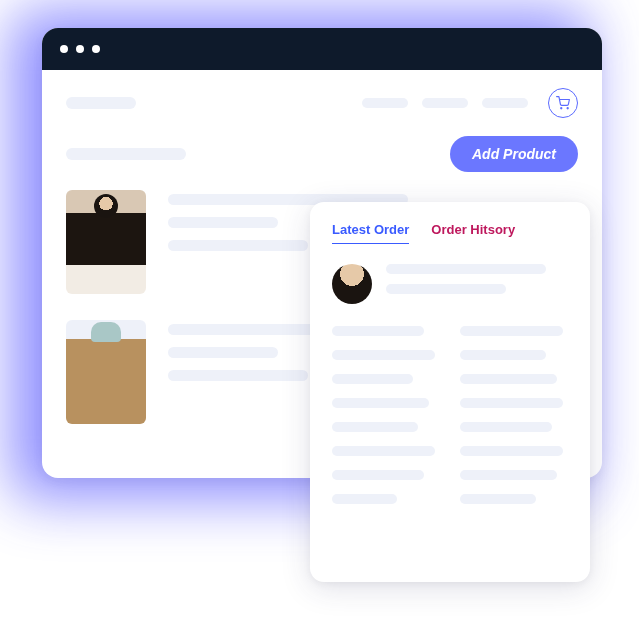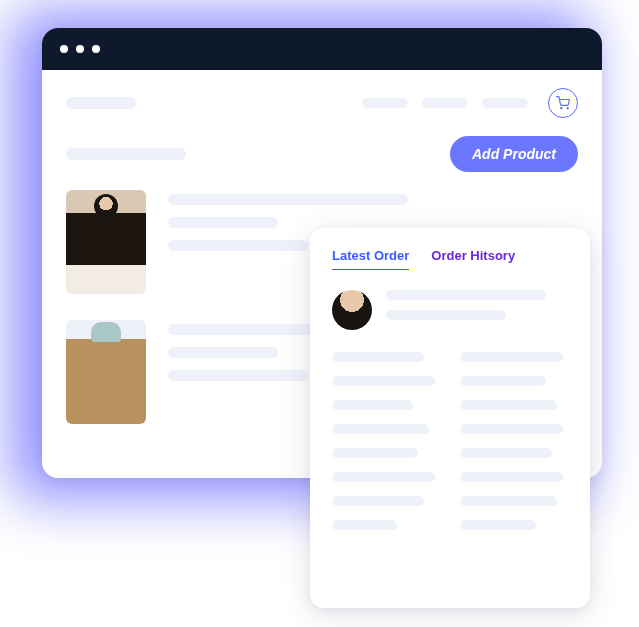--- a/index.html
+++ b/index.html
@@ -128,39 +128,39 @@
   background: #a9c7c6;
 }
 .product-lines { flex: 1; padding-top: 4px; }
 .product-lines .skel { height: 11px; margin-bottom: 12px; }
 .product-lines .l1 { width: 240px; }
 .product-lines .l2 { width: 110px; }
 .product-lines .l3 { width: 140px; }
 
 .order-panel {
   position: absolute;
-  top: 228px;
+  top: 202px;
   left: 310px;
   width: 280px;
   height: 380px;
   background: #fff;
   border-radius: 14px;
   box-shadow: 0 6px 30px rgba(50,50,100,0.15), 0 2px 8px rgba(0,0,0,0.05);
   z-index: 2;
   padding: 20px 22px;
 }
 .order-tabs {
   display: flex;
   gap: 22px;
   margin-bottom: 20px;
 }
 .order-tab {
   font-size: 13px;
   font-weight: 700;
-  color: #6d28d9;
+  color: #be185d;
   padding-bottom: 6px;
   cursor: pointer;
 }
 .order-tab.active {
   color: #3a5bff;
   border-bottom: 1.5px solid #3a5bff;
 }
 .order-user-row {
   display: flex;
   align-items: center;

